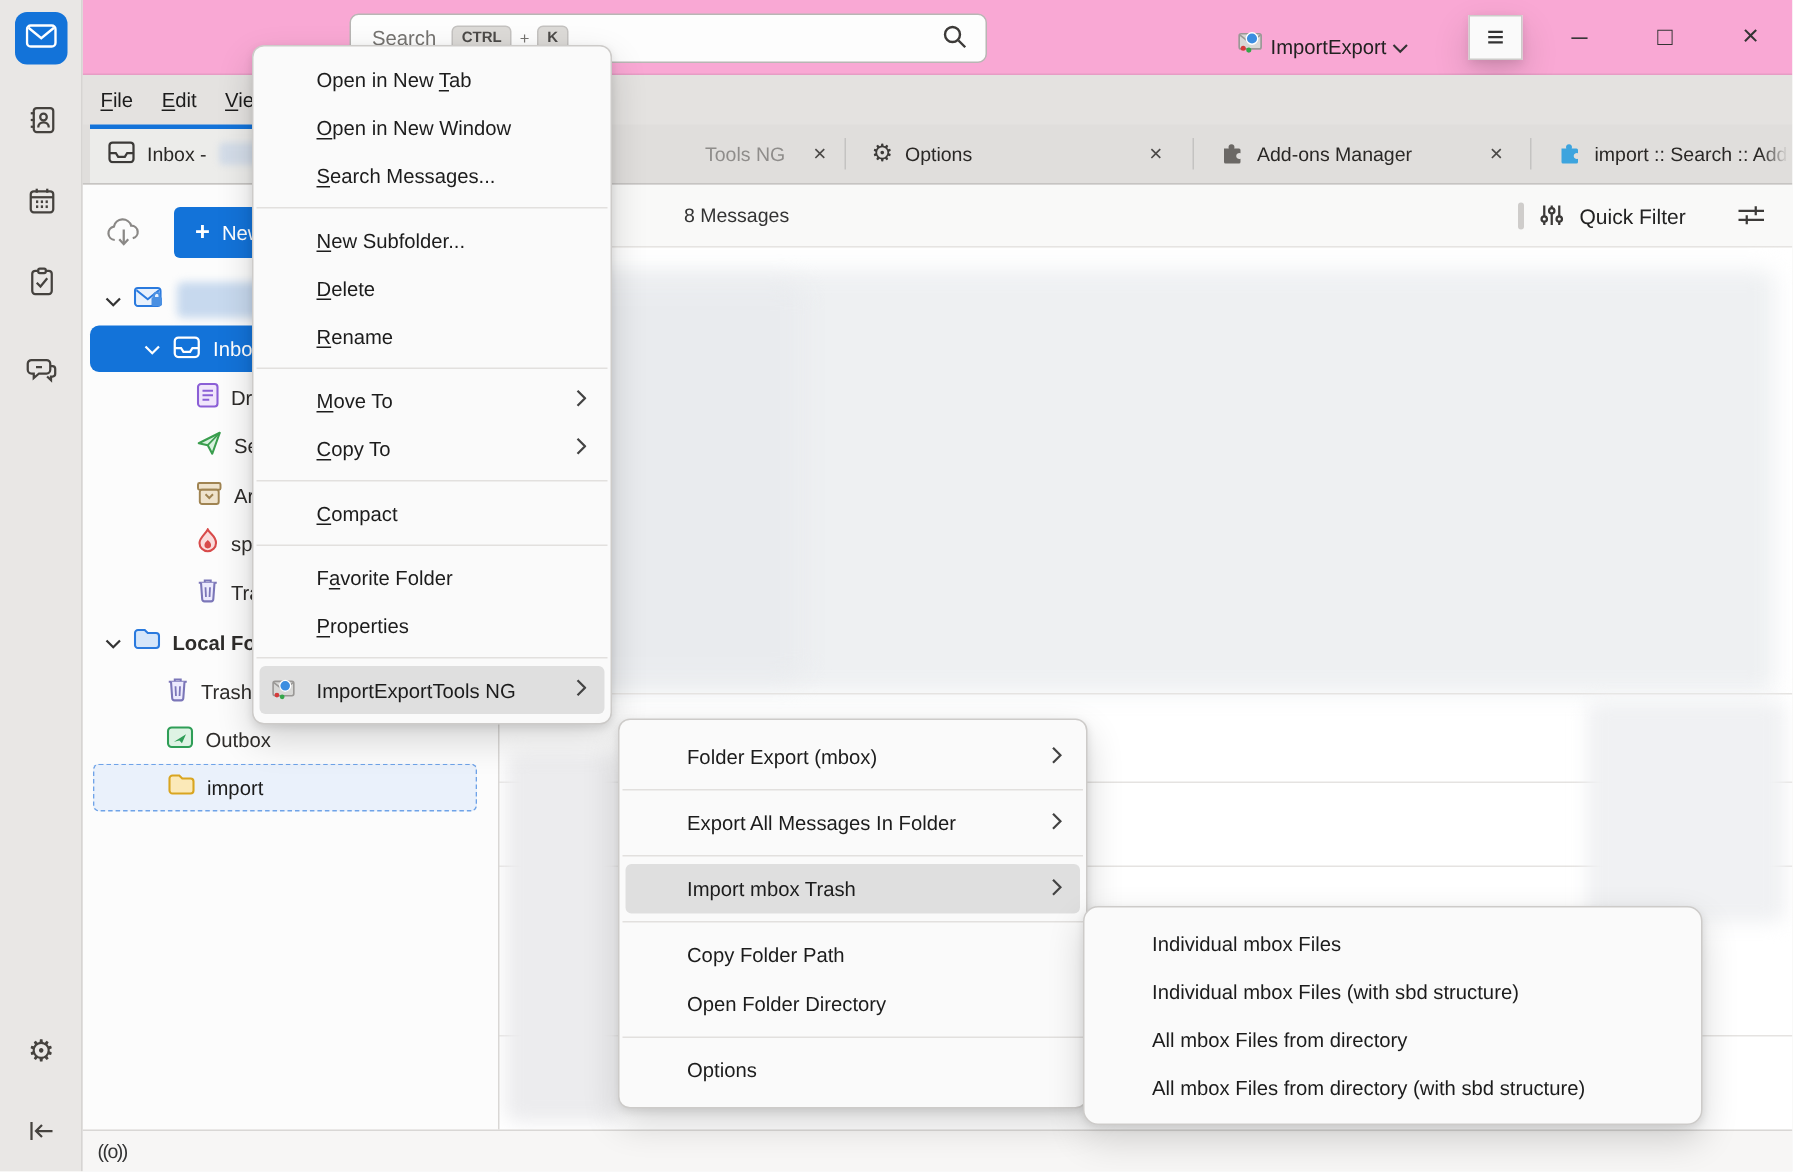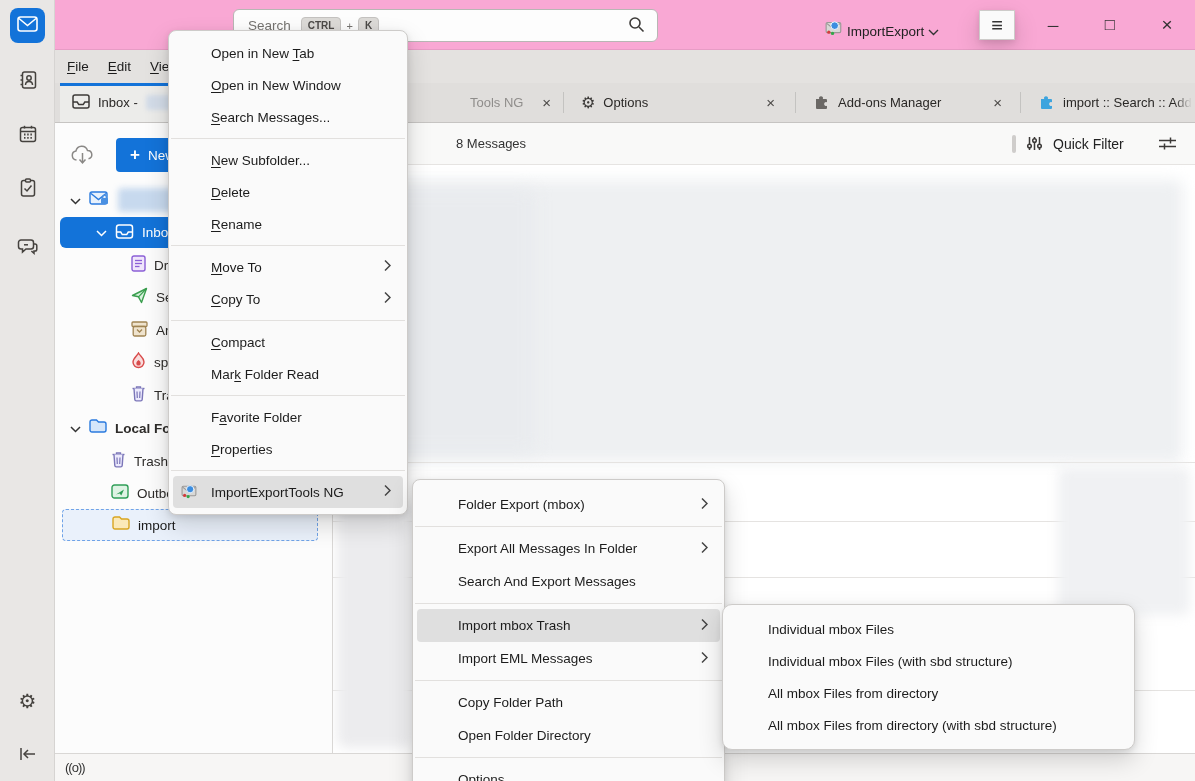--- a/index.html
+++ b/index.html
@@ -462,23 +462,20 @@
     <div class="mi">
         <span class="mlabel"><span></span><span class="accel">C</span><span>opy To</span></span>
       <span class="arr"><svg width="7" height="12" viewBox="0 0 7 12" fill="none" stroke="#444" stroke-width="1.5">
             <polyline points="1,1 6,6 1,11"></polyline>
           </svg></span>
       </div>
     <div class="msep"></div>
     <div class="mi">
         <span class="mlabel"><span></span><span class="accel">C</span><span>ompact</span></span>
       </div>
-    <div class="mi">
-        <span class="mlabel"><span>Mar</span><span class="accel">k</span><span> Folder Read</span></span>
-      </div>
     <div class="msep"></div>
     <div class="mi">
         <span class="mlabel"><span>F</span><span class="accel">a</span><span>vorite Folder</span></span>
       </div>
     <div class="mi">
         <span class="mlabel"><span></span><span class="accel">P</span><span>roperties</span></span>
       </div>
     <div class="msep"></div>
     <div class="mi hl">
       <span class="mi-icon">
@@ -504,36 +501,27 @@
             <polyline points="1,1 6,6 1,11"></polyline>
           </svg></span>
       </div>
     <div class="msep"></div>
     <div class="mi">
         <span class="mlabel">Export All Messages In Folder</span>
       <span class="arr"><svg width="7" height="12" viewBox="0 0 7 12" fill="none" stroke="#444" stroke-width="1.5">
             <polyline points="1,1 6,6 1,11"></polyline>
           </svg></span>
       </div>
-    <div class="mi">
-        <span class="mlabel">Search And Export Messages</span>
-      </div>
     <div class="msep"></div>
     <div class="mi hl">
         <span class="mlabel">Import mbox Trash</span>
       <span class="arr"><svg width="7" height="12" viewBox="0 0 7 12" fill="none" stroke="#444" stroke-width="1.5">
             <polyline points="1,1 6,6 1,11"></polyline>
           </svg></span>
       </div>
-    <div class="mi">
-        <span class="mlabel">Import EML Messages</span>
-      <span class="arr"><svg width="7" height="12" viewBox="0 0 7 12" fill="none" stroke="#444" stroke-width="1.5">
-            <polyline points="1,1 6,6 1,11"></polyline>
-          </svg></span>
-      </div>
     <div class="msep"></div>
     <div class="mi">
         <span class="mlabel">Copy Folder Path</span>
       </div>
     <div class="mi">
         <span class="mlabel">Open Folder Directory</span>
       </div>
     <div class="msep"></div>
     <div class="mi">
         <span class="mlabel">Options</span>

